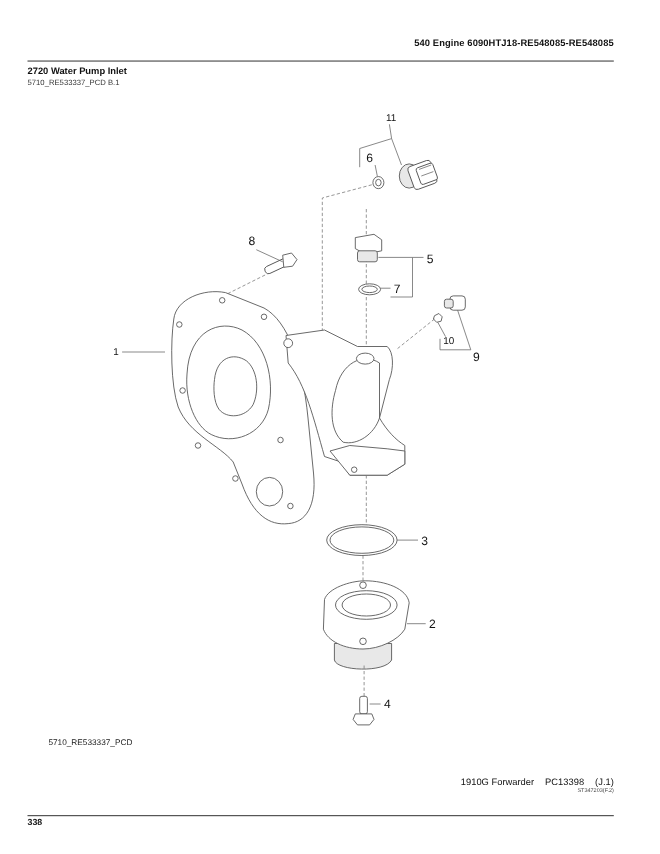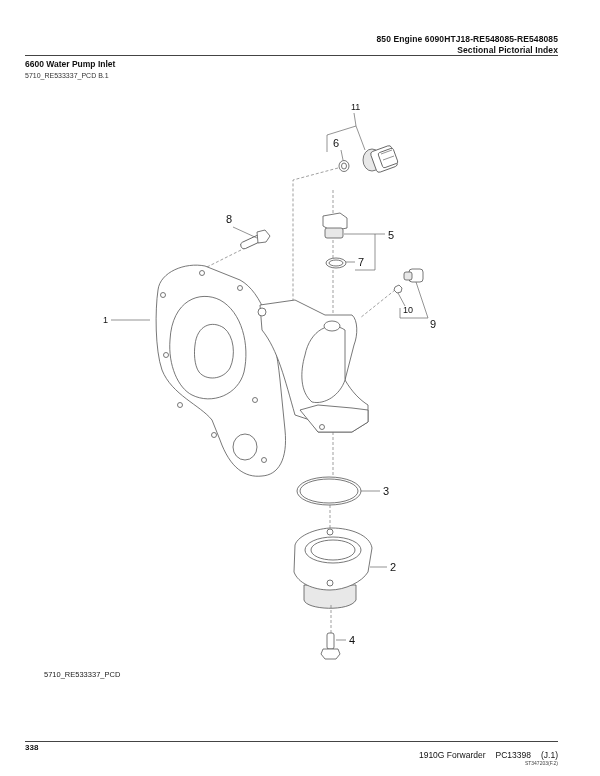--- a/index.html
+++ b/index.html
@@ -4,41 +4,40 @@
 <style>
   html, body { margin: 0; padding: 0; background: #ffffff; }
   body { width: 600px; height: 776px; position: relative; overflow: hidden; font-family: "Liberation Sans", sans-serif; color: #111; }
   .hdr-right { position: absolute; right: 42px; top: 34px; text-align: right; font-weight: bold; font-size: 8.5px; line-height: 11px; letter-spacing: 0.1px; }
   .hdr-rule { position: absolute; left: 25px; right: 42px; top: 55px; height: 0; border-top: 1.6px solid #444; }
   .sec-title { position: absolute; left: 25px; top: 59px; font-weight: bold; font-size: 8.5px; }
   .sec-sub { position: absolute; left: 25px; top: 72px; font-size: 7px; color: #333; }
   .fig-id { position: absolute; left: 32px; top: 670px; font-size: 7.5px; color: #222; margin-left: 12px; }
   .ftr-rule { position: absolute; left: 25px; right: 42px; top: 741px; height: 0; border-top: 1.6px solid #444; }
   .ftr-page { position: absolute; left: 25px; top: 743px; font-weight: bold; font-size: 8px; text-align: right; }
-  .ftr-right { position: absolute; right: 42px; top: 750px; text-align: right; font-size: 8.5px; line-height: 10px; }
+  .ftr-right { position: absolute; right: 42px; top: 706px; text-align: right; font-size: 8.5px; line-height: 10px; }
   .ftr-right .small { font-size: 5px; color: #444; line-height: 7px; }
   .ftr-right .gap { display: inline-block; width: 10px; }
   svg.diagram { position: absolute; left: 0; top: 0; }
   .callout { font-family: "Liberation Sans", sans-serif; font-size: 11px; fill: #111; }
   .callout-sm { font-family: "Liberation Sans", sans-serif; font-size: 9px; fill: #111; }
   .part { fill: #fff; stroke: #555; stroke-width: 0.8; }
   .partd { fill: #e8e8e8; stroke: #555; stroke-width: 0.8; }
   .lead { fill: none; stroke: #666; stroke-width: 0.7; }
   .dash { fill: none; stroke: #777; stroke-width: 0.7; stroke-dasharray: 3 2; }
 </style>
 </head>
 <body>
 
 <div class="hdr-right">
-  <div>850 Engine 6090HTJ18-RE548085-RE548085</div>
-  <div>Sectional Pictorial Index</div>
+  <div>540 Engine 6090HTJ18-RE548085-RE548085</div>
 </div>
 <div class="hdr-rule"></div>
 
-<div class="sec-title">6600 Water Pump Inlet</div>
+<div class="sec-title">2720 Water Pump Inlet</div>
 <div class="sec-sub">5710_RE533337_PCD B.1</div>
 
 <svg class="diagram" width="600" height="776" viewBox="0 0 600 776">
 
   <g>
     <ellipse class="partd" cx="372" cy="160" rx="9" ry="11"></ellipse>
     <rect class="part" x="373" y="148" width="22" height="22" rx="3" transform="rotate(-20 384 159)"></rect>
     <rect class="part" x="380" y="150" width="16" height="16" rx="2" transform="rotate(-20 388 158)"></rect>
     <line class="lead" x1="381" y1="154" x2="392" y2="150"></line>
     <line class="lead" x1="383" y1="160" x2="394" y2="156"></line>

